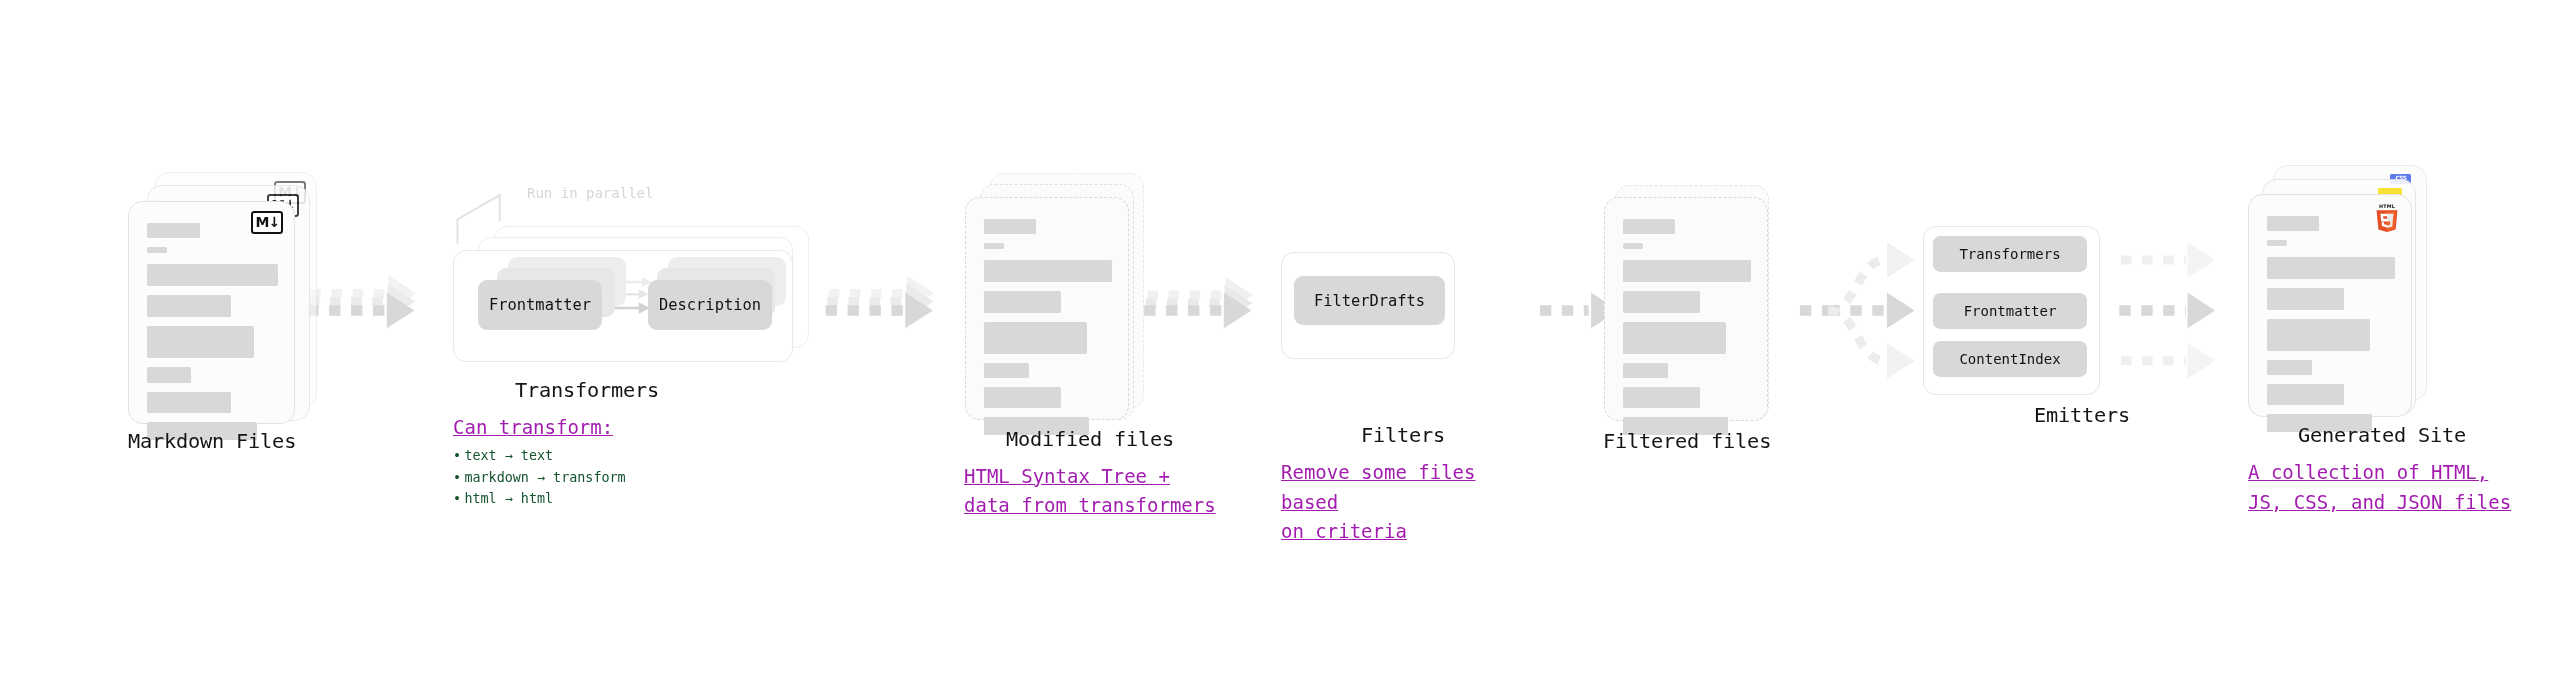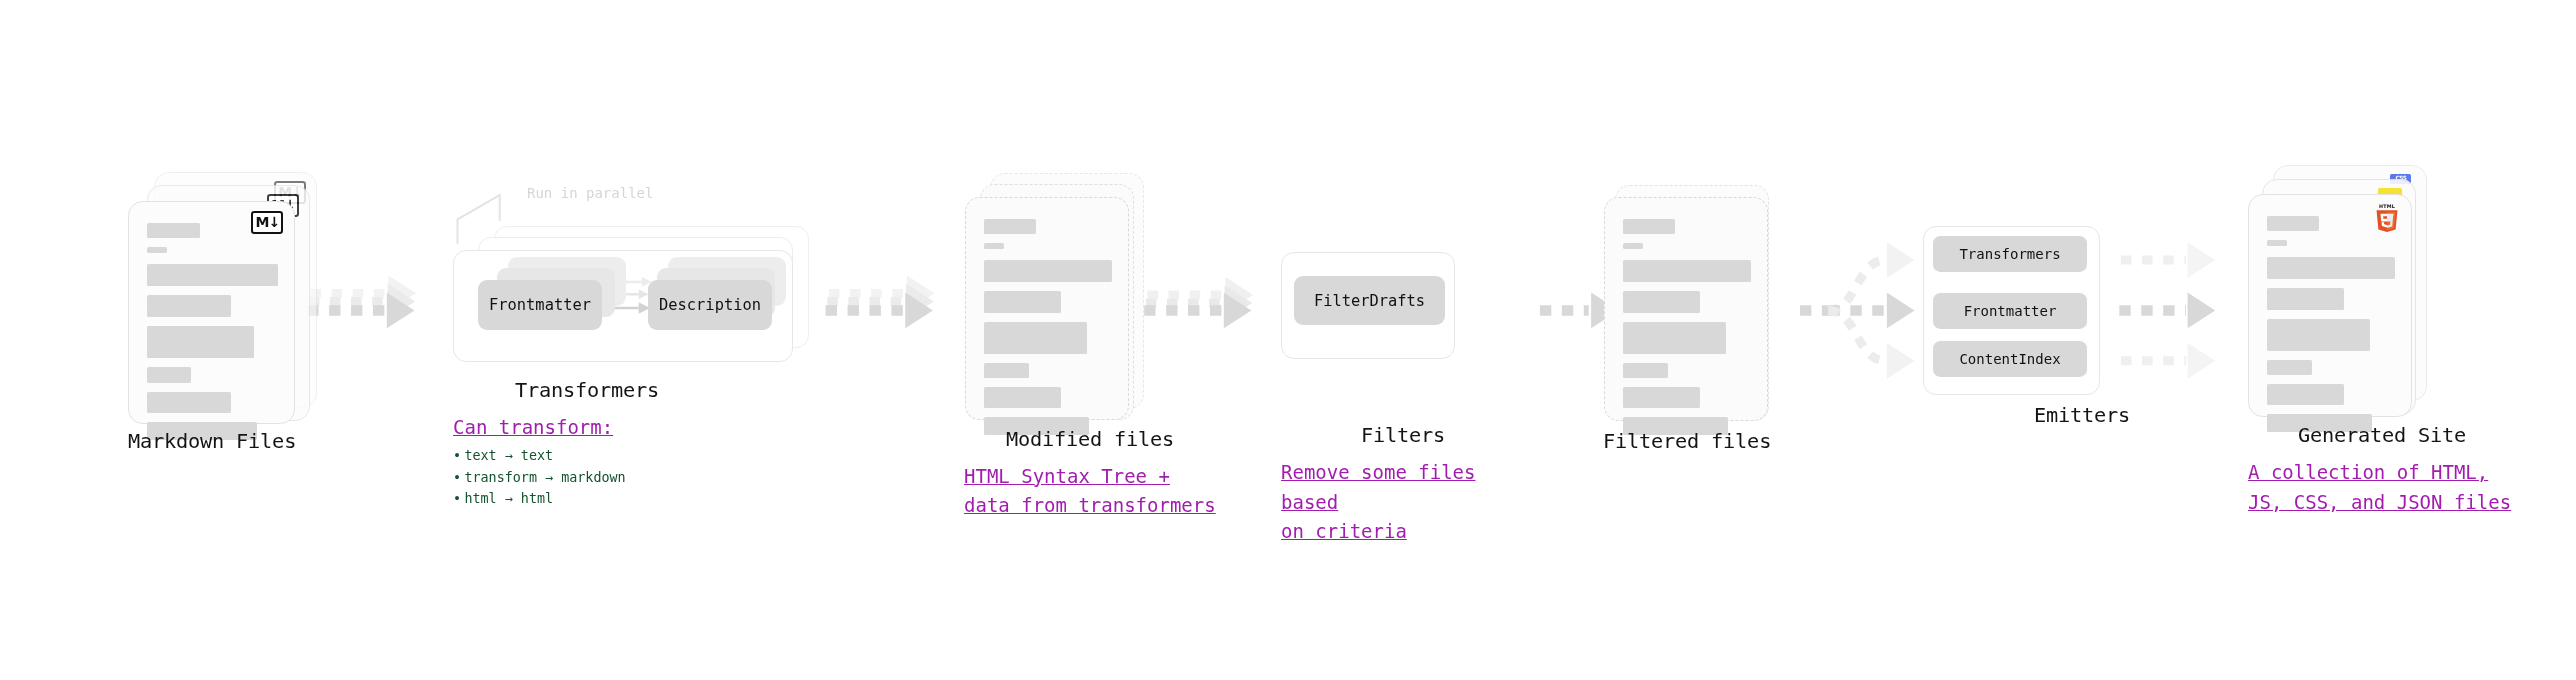--- a/index.html
+++ b/index.html
@@ -231,21 +231,21 @@
     <div class="chip ghost" style="left:657px;top:268px;width:118px;height:49px;"></div>
     <div class="chip" style="left:648px;top:280px;width:124px;height:50px;">
       <span>Description</span>
     </div>
 
     <div class="cap" style="left:453px;top:378px;width:268px;">
       <div class="cap-title">Transformers</div>
       <div class="cap-sub">Can transform:</div>
       <ul class="tlist">
         <li>text → text</li>
-        <li>transform → markdown</li>
+        <li>markdown → transform</li>
         <li>html → html</li>
       </ul>
     </div>
   </div>
 
   <div>
     <div class="doc dashed" style="left:990px;top:173px;width:154px;height:236px;opacity:.6;"></div>
     <div class="doc dashed" style="left:980px;top:184px;width:154px;height:236px;opacity:.8;"></div>
     <div class="doc dashed" style="left:965px;top:197px;width:164px;height:223px;">
       <div class="lines">

